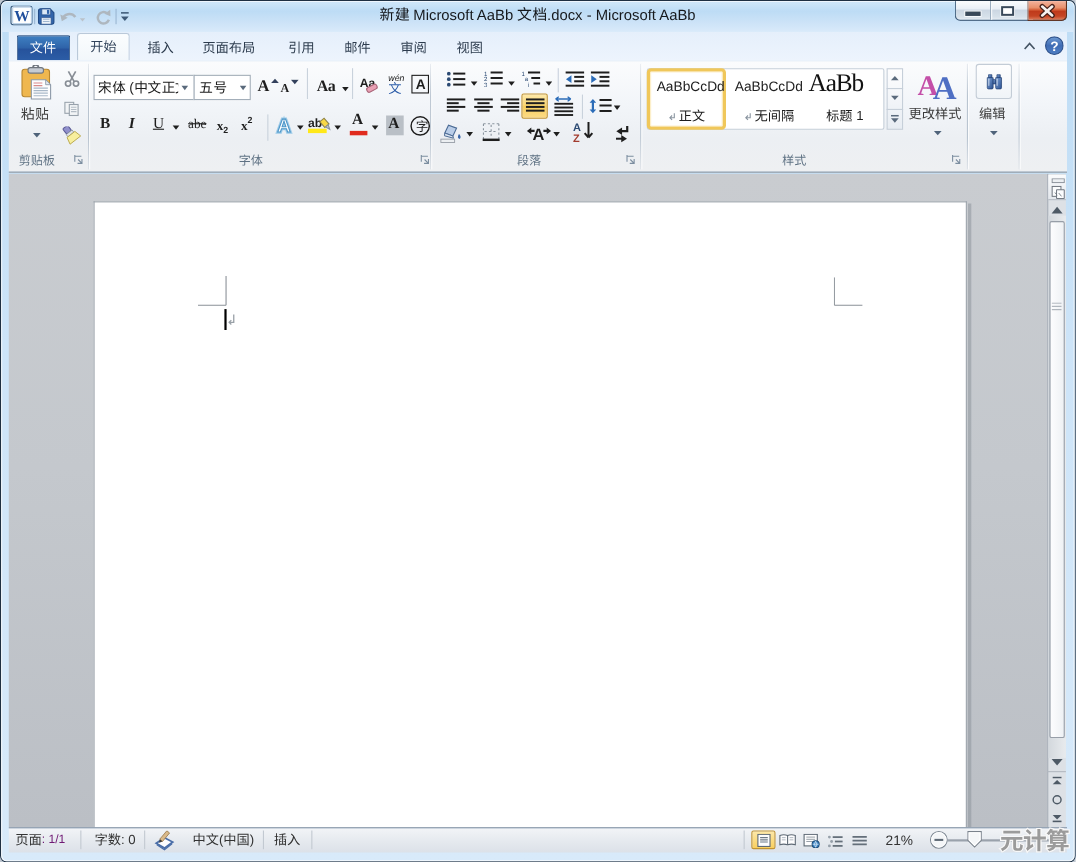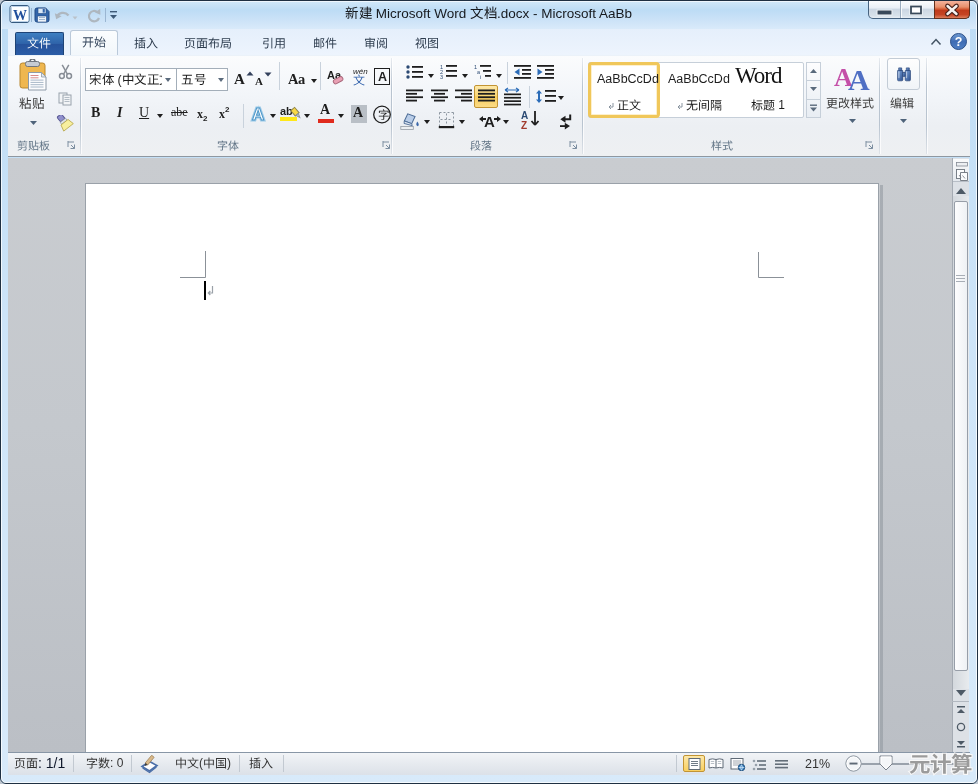--- a/index.html
+++ b/index.html
@@ -71,21 +71,21 @@
  <svg width="10" height="16" style="position:absolute;left:100px;top:2px" xmlns="http://www.w3.org/2000/svg">
   <rect x="1" y="4" width="7" height="1.4" fill="#3e5a78"></rect>
   <path d="M1 8 l7 0 -3.5 4 z" fill="#3e5a78"></path>
  </svg>
 </div>
 <div style="position:absolute;left:0px;top:7px;font-size:12px;line-height:13.8px;color:#1e1e1e;font-weight:normal;white-space:nowrap;"></div>
     <div style="position:absolute;left:345px;top:6px;font-size:13.5px;line-height:15.5px;color:#16191d;font-weight:normal;white-space:nowrap;"><span style="display:inline-block;vertical-align:top;line-height:0"><svg width="13.5" height="15.5" viewBox="0 0 13.5 15.5" xmlns="http://www.w3.org/2000/svg">
           <path transform="translate(0,11.9) scale(0.013500,-0.013500)" d="M360 213C390 163 426 95 442 51L495 83C480 125 444 190 411 240ZM135 235C115 174 82 112 41 68C56 59 82 40 94 30C133 77 173 150 196 220ZM553 744V400C553 267 545 95 460 -25C476 -34 506 -57 518 -71C610 59 623 256 623 400V432H775V-75H848V432H958V502H623V694C729 710 843 736 927 767L866 822C794 792 665 762 553 744ZM214 827C230 799 246 765 258 735H61V672H503V735H336C323 768 301 811 282 844ZM377 667C365 621 342 553 323 507H46V443H251V339H50V273H251V18C251 8 249 5 239 5C228 4 197 4 162 5C172 -13 182 -41 184 -59C233 -59 267 -58 290 -47C313 -36 320 -18 320 17V273H507V339H320V443H519V507H391C410 549 429 603 447 652ZM126 651C146 606 161 546 165 507L230 525C225 563 208 622 187 665Z" fill="#16191d"></path>
         </svg></span><span style="display:inline-block;vertical-align:top;line-height:0"><svg width="13.5" height="15.5" viewBox="0 0 13.5 15.5" xmlns="http://www.w3.org/2000/svg">
           <path transform="translate(0,11.9) scale(0.013500,-0.013500)" d="M394 755V695H581V620H330V561H581V483H387V422H581V345H379V288H581V209H337V149H581V49H652V149H937V209H652V288H899V345H652V422H876V561H945V620H876V755H652V840H581V755ZM652 561H809V483H652ZM652 620V695H809V620ZM97 393C97 404 120 417 135 425H258C246 336 226 259 200 193C173 233 151 283 134 343L78 322C102 241 132 177 169 126C134 60 89 8 37 -30C53 -40 81 -66 92 -80C140 -43 183 7 218 70C323 -30 469 -55 653 -55H933C937 -35 951 -2 962 14C911 13 694 13 654 13C485 13 347 35 249 132C290 225 319 342 334 483L292 493L278 492H192C242 567 293 661 338 758L290 789L266 778H64V711H237C197 622 147 540 129 515C109 483 84 458 66 454C76 439 91 408 97 393Z" fill="#16191d"></path>
-        </svg></span><span style="vertical-align:top"> Microsoft Word </span><span style="display:inline-block;vertical-align:top;line-height:0"><svg width="13.5" height="15.5" viewBox="0 0 13.5 15.5" xmlns="http://www.w3.org/2000/svg">
+        </svg></span><span style="vertical-align:top"> Microsoft AaBb </span><span style="display:inline-block;vertical-align:top;line-height:0"><svg width="13.5" height="15.5" viewBox="0 0 13.5 15.5" xmlns="http://www.w3.org/2000/svg">
           <path transform="translate(0,11.9) scale(0.013500,-0.013500)" d="M423 823C453 774 485 707 497 666L580 693C566 734 531 799 501 847ZM50 664V590H206C265 438 344 307 447 200C337 108 202 40 36 -7C51 -25 75 -60 83 -78C250 -24 389 48 502 146C615 46 751 -28 915 -73C928 -52 950 -20 967 -4C807 36 671 107 560 201C661 304 738 432 796 590H954V664ZM504 253C410 348 336 462 284 590H711C661 455 592 344 504 253Z" fill="#16191d"></path>
         </svg></span><span style="display:inline-block;vertical-align:top;line-height:0"><svg width="13.5" height="15.5" viewBox="0 0 13.5 15.5" xmlns="http://www.w3.org/2000/svg">
           <path transform="translate(0,11.9) scale(0.013500,-0.013500)" d="M851 776C830 702 788 597 753 534L813 515C848 575 891 673 925 755ZM397 751C430 679 469 582 486 521L551 547C533 608 493 701 458 774ZM193 840V626H47V555H181C151 418 88 260 26 175C38 158 56 128 65 108C113 175 159 287 193 401V-79H264V424C295 374 332 312 347 279L393 337C375 365 291 482 264 516V555H390V626H264V840ZM369 63V-9H842V-71H916V471H694V837H621V471H392V398H842V269H404V201H842V63Z" fill="#16191d"></path>
         </svg></span><span style="vertical-align:top">.docx  -  Microsoft AaBb</span></div>
 <div class="abs" style="left:8px;top:29px;width:962px;height:26px;
  background:linear-gradient(180deg,#e5effb 0%,#edf4fd 100%);"></div>
 
 <div class="abs" style="left:15px;top:32px;width:49px;height:23px;border-radius:2px 2px 0 0;
  background:linear-gradient(180deg,#3e7fc1 0%,#2e62a8 50%,#26529b 51%,#2c5da6 100%);
  border:1px solid #1d4376;border-bottom:none"></div>
@@ -516,21 +516,21 @@
     <div style="position:absolute;left:686px;top:99px;font-size:12px;line-height:13.8px;color:#1e1e1e;font-weight:normal;white-space:nowrap;"><span style="display:inline-block;vertical-align:top;line-height:0"><svg width="12.0" height="13.8" viewBox="0 0 12.0 13.8" xmlns="http://www.w3.org/2000/svg">
           <path transform="translate(0,10.6) scale(0.012000,-0.012000)" d="M114 773V699H446C443 628 440 552 428 477H52V404H414C373 232 276 71 39 -19C58 -34 80 -61 90 -80C348 23 448 208 490 404H511V60C511 -31 539 -57 643 -57C664 -57 807 -57 830 -57C926 -57 950 -15 960 145C938 150 905 163 887 177C882 40 874 17 825 17C794 17 674 17 650 17C599 17 589 24 589 60V404H951V477H503C514 552 519 627 521 699H894V773Z" fill="#1e1e1e"></path>
         </svg></span><span style="display:inline-block;vertical-align:top;line-height:0"><svg width="12.0" height="13.8" viewBox="0 0 12.0 13.8" xmlns="http://www.w3.org/2000/svg">
           <path transform="translate(0,10.6) scale(0.012000,-0.012000)" d="M91 615V-80H168V615ZM106 791C152 747 204 684 227 644L289 684C265 726 211 785 164 827ZM379 295H619V160H379ZM379 491H619V358H379ZM311 554V98H690V554ZM352 784V713H836V11C836 -2 832 -6 819 -7C806 -7 765 -8 723 -6C733 -25 743 -57 747 -75C808 -75 851 -75 878 -63C904 -50 913 -31 913 11V784Z" fill="#1e1e1e"></path>
         </svg></span><span style="display:inline-block;vertical-align:top;line-height:0"><svg width="12.0" height="13.8" viewBox="0 0 12.0 13.8" xmlns="http://www.w3.org/2000/svg">
           <path transform="translate(0,10.6) scale(0.012000,-0.012000)" d="M508 619H828V525H508ZM443 674V470H896V674ZM392 795V730H952V795ZM78 800V-77H144V732H271C250 665 220 577 191 505C263 425 281 357 281 302C281 271 275 243 260 232C252 226 241 224 229 223C213 222 193 223 171 224C182 205 189 176 190 158C212 157 237 157 257 159C277 162 295 167 309 178C337 198 348 241 348 295C348 358 331 430 259 514C292 593 329 692 358 773L309 803L298 800ZM766 339C748 297 716 236 689 194H507V141H634V-58H698V141H831V194H746C771 231 797 275 820 316ZM522 321C551 281 584 228 599 194L649 218C635 251 600 303 571 341ZM400 414V-80H465V355H869V-4C869 -15 866 -17 855 -17C845 -18 813 -18 777 -17C785 -35 794 -62 796 -80C849 -80 885 -79 907 -68C930 -57 936 -38 936 -5V414Z" fill="#1e1e1e"></path>
         </svg></span></div>
     <svg class="abs" style="left:675px;top:102px" width="9" height="9" xmlns="http://www.w3.org/2000/svg">
       <path d="M7 1 v4 h-4 m2-2 l-2 2 2 2" stroke="#8a95a0" fill="none"></path>
     </svg>
-    <div style="position:absolute;left:735px;top:63px;font-size:23px;line-height:26.4px;color:#121212;font-weight:normal;white-space:nowrap;font-family:Liberation Serif;letter-spacing:-1px"><span style="vertical-align:top">Word</span></div>
+    <div style="position:absolute;left:735px;top:63px;font-size:23px;line-height:26.4px;color:#121212;font-weight:normal;white-space:nowrap;font-family:Liberation Serif;letter-spacing:-1px"><span style="vertical-align:top">AaBb</span></div>
     <div style="position:absolute;left:751px;top:99px;font-size:12px;line-height:13.8px;color:#1e1e1e;font-weight:normal;white-space:nowrap;"><span style="display:inline-block;vertical-align:top;line-height:0"><svg width="12.0" height="13.8" viewBox="0 0 12.0 13.8" xmlns="http://www.w3.org/2000/svg">
           <path transform="translate(0,10.6) scale(0.012000,-0.012000)" d="M466 764V693H902V764ZM779 325C826 225 873 95 888 16L957 41C940 120 892 247 843 345ZM491 342C465 236 420 129 364 57C381 49 411 28 425 18C479 94 529 211 560 327ZM422 525V454H636V18C636 5 632 1 617 0C604 0 557 -1 505 1C515 -22 526 -54 529 -76C599 -76 645 -74 674 -62C703 -49 712 -26 712 17V454H956V525ZM202 840V628H49V558H186C153 434 88 290 24 215C38 196 58 165 66 145C116 209 165 314 202 422V-79H277V444C311 395 351 333 368 301L412 360C392 388 306 498 277 531V558H408V628H277V840Z" fill="#1e1e1e"></path>
         </svg></span><span style="display:inline-block;vertical-align:top;line-height:0"><svg width="12.0" height="13.8" viewBox="0 0 12.0 13.8" xmlns="http://www.w3.org/2000/svg">
           <path transform="translate(0,10.6) scale(0.012000,-0.012000)" d="M176 615H380V539H176ZM176 743H380V668H176ZM108 798V484H450V798ZM695 530C688 271 668 143 458 77C471 65 488 42 494 27C722 103 751 248 758 530ZM730 186C793 141 870 75 908 33L954 79C914 120 835 183 774 226ZM124 302C119 157 100 37 33 -41C49 -49 77 -68 88 -78C125 -30 149 28 164 98C254 -35 401 -58 614 -58H936C940 -39 952 -9 963 6C905 4 660 4 615 4C495 5 395 11 317 43V186H483V244H317V351H501V410H49V351H252V81C222 105 197 136 178 176C183 214 186 255 188 298ZM540 636V215H603V579H841V219H907V636H719C731 664 744 699 757 733H955V794H499V733H681C672 700 661 664 650 636Z" fill="#1e1e1e"></path>
         </svg></span><span style="vertical-align:top"> 1</span></div>
 <div class="abs" style="left:806px;top:62px;width:15px;height:56px;border:1px solid #c6cfd9;background:linear-gradient(180deg,#fdfdfe,#e8edf3)"></div>
 <div class="abs" style="left:806px;top:80px;width:15px;height:1px;background:#c6cfd9"></div>
 <div class="abs" style="left:806px;top:99px;width:15px;height:1px;background:#c6cfd9"></div>
 <svg class="abs" style="left:809px;top:68px" width="9" height="7" xmlns="http://www.w3.org/2000/svg">
       <path d="M1 5 l3.5-4 3.5 4z" fill="#5a6a7c"></path>
@@ -641,21 +641,21 @@
 <svg class="abs" style="left:956px;top:722px" width="10" height="10" xmlns="http://www.w3.org/2000/svg">
       <circle cx="5" cy="5" r="3.6" fill="none" stroke="#4e5a66" stroke-width="1.3"></circle>
     </svg>
 <svg class="abs" style="left:956px;top:740px" width="10" height="8" xmlns="http://www.w3.org/2000/svg">
       <path d="M1 1 L9 1 L5 5 Z" fill="#4e5a66"></path>
       <rect x="1" y="6" width="8" height="1.5" fill="#4e5a66"></rect>
     </svg>
 
 <div class="abs" style="left:8px;top:752px;width:962px;height:23px;
  background:linear-gradient(180deg,#f2f4f7 0%,#e6eaef 50%,#dce1e8 100%);border-top:1px solid #8896a6"></div>
-<div style="position:absolute;left:14px;top:757px;font-size:14px;line-height:13.8px;color:#0f172a;font-weight:normal;white-space:nowrap;"><span style="display:inline-block;vertical-align:top;line-height:0"><svg width="12.0" height="13.8" viewBox="0 0 12.0 13.8" xmlns="http://www.w3.org/2000/svg">
+<div style="position:absolute;left:14px;top:757px;font-size:11px;line-height:13.8px;color:#701a75;font-weight:normal;white-space:nowrap;"><span style="display:inline-block;vertical-align:top;line-height:0"><svg width="12.0" height="13.8" viewBox="0 0 12.0 13.8" xmlns="http://www.w3.org/2000/svg">
           <path transform="translate(0,10.6) scale(0.012000,-0.012000)" d="M464 462V281C464 174 421 55 50 -19C66 -35 87 -64 96 -80C485 4 541 143 541 280V462ZM545 110C661 56 812 -27 885 -83L932 -23C854 32 703 111 589 161ZM171 595V128H248V525H760V130H839V595H478C497 630 517 673 535 715H935V785H74V715H449C437 676 419 631 403 595Z" fill="#333"></path>
         </svg></span><span style="display:inline-block;vertical-align:top;line-height:0"><svg width="12.0" height="13.8" viewBox="0 0 12.0 13.8" xmlns="http://www.w3.org/2000/svg">
           <path transform="translate(0,10.6) scale(0.012000,-0.012000)" d="M389 334H601V221H389ZM389 395V506H601V395ZM389 160H601V43H389ZM58 774V702H444C437 661 426 614 416 576H104V-80H176V-27H820V-80H896V576H493L532 702H945V774ZM176 43V506H320V43ZM820 43H670V506H820Z" fill="#333"></path>
         </svg></span><span style="vertical-align:top">: 1/1</span></div>
     <div class="abs" style="left:73px;top:755px;width:1px;height:17px;background:#c2c9d1"></div>
     <div style="position:absolute;left:86px;top:757px;font-size:12px;line-height:13.8px;color:#333;font-weight:normal;white-space:nowrap;"><span style="display:inline-block;vertical-align:top;line-height:0"><svg width="12.0" height="13.8" viewBox="0 0 12.0 13.8" xmlns="http://www.w3.org/2000/svg">
           <path transform="translate(0,10.6) scale(0.012000,-0.012000)" d="M460 363V300H69V228H460V14C460 0 455 -5 437 -6C419 -6 354 -6 287 -4C300 -24 314 -58 319 -79C404 -79 457 -78 492 -67C528 -54 539 -32 539 12V228H930V300H539V337C627 384 717 452 779 516L728 555L711 551H233V480H635C584 436 519 392 460 363ZM424 824C443 798 462 765 475 736H80V529H154V664H843V529H920V736H563C549 769 523 814 497 847Z" fill="#333"></path>
         </svg></span><span style="display:inline-block;vertical-align:top;line-height:0"><svg width="12.0" height="13.8" viewBox="0 0 12.0 13.8" xmlns="http://www.w3.org/2000/svg">
           <path transform="translate(0,10.6) scale(0.012000,-0.012000)" d="M443 821C425 782 393 723 368 688L417 664C443 697 477 747 506 793ZM88 793C114 751 141 696 150 661L207 686C198 722 171 776 143 815ZM410 260C387 208 355 164 317 126C279 145 240 164 203 180C217 204 233 231 247 260ZM110 153C159 134 214 109 264 83C200 37 123 5 41 -14C54 -28 70 -54 77 -72C169 -47 254 -8 326 50C359 30 389 11 412 -6L460 43C437 59 408 77 375 95C428 152 470 222 495 309L454 326L442 323H278L300 375L233 387C226 367 216 345 206 323H70V260H175C154 220 131 183 110 153ZM257 841V654H50V592H234C186 527 109 465 39 435C54 421 71 395 80 378C141 411 207 467 257 526V404H327V540C375 505 436 458 461 435L503 489C479 506 391 562 342 592H531V654H327V841ZM629 832C604 656 559 488 481 383C497 373 526 349 538 337C564 374 586 418 606 467C628 369 657 278 694 199C638 104 560 31 451 -22C465 -37 486 -67 493 -83C595 -28 672 41 731 129C781 44 843 -24 921 -71C933 -52 955 -26 972 -12C888 33 822 106 771 198C824 301 858 426 880 576H948V646H663C677 702 689 761 698 821ZM809 576C793 461 769 361 733 276C695 366 667 468 648 576Z" fill="#333"></path>
         </svg></span><span style="vertical-align:top">: 0</span></div>

